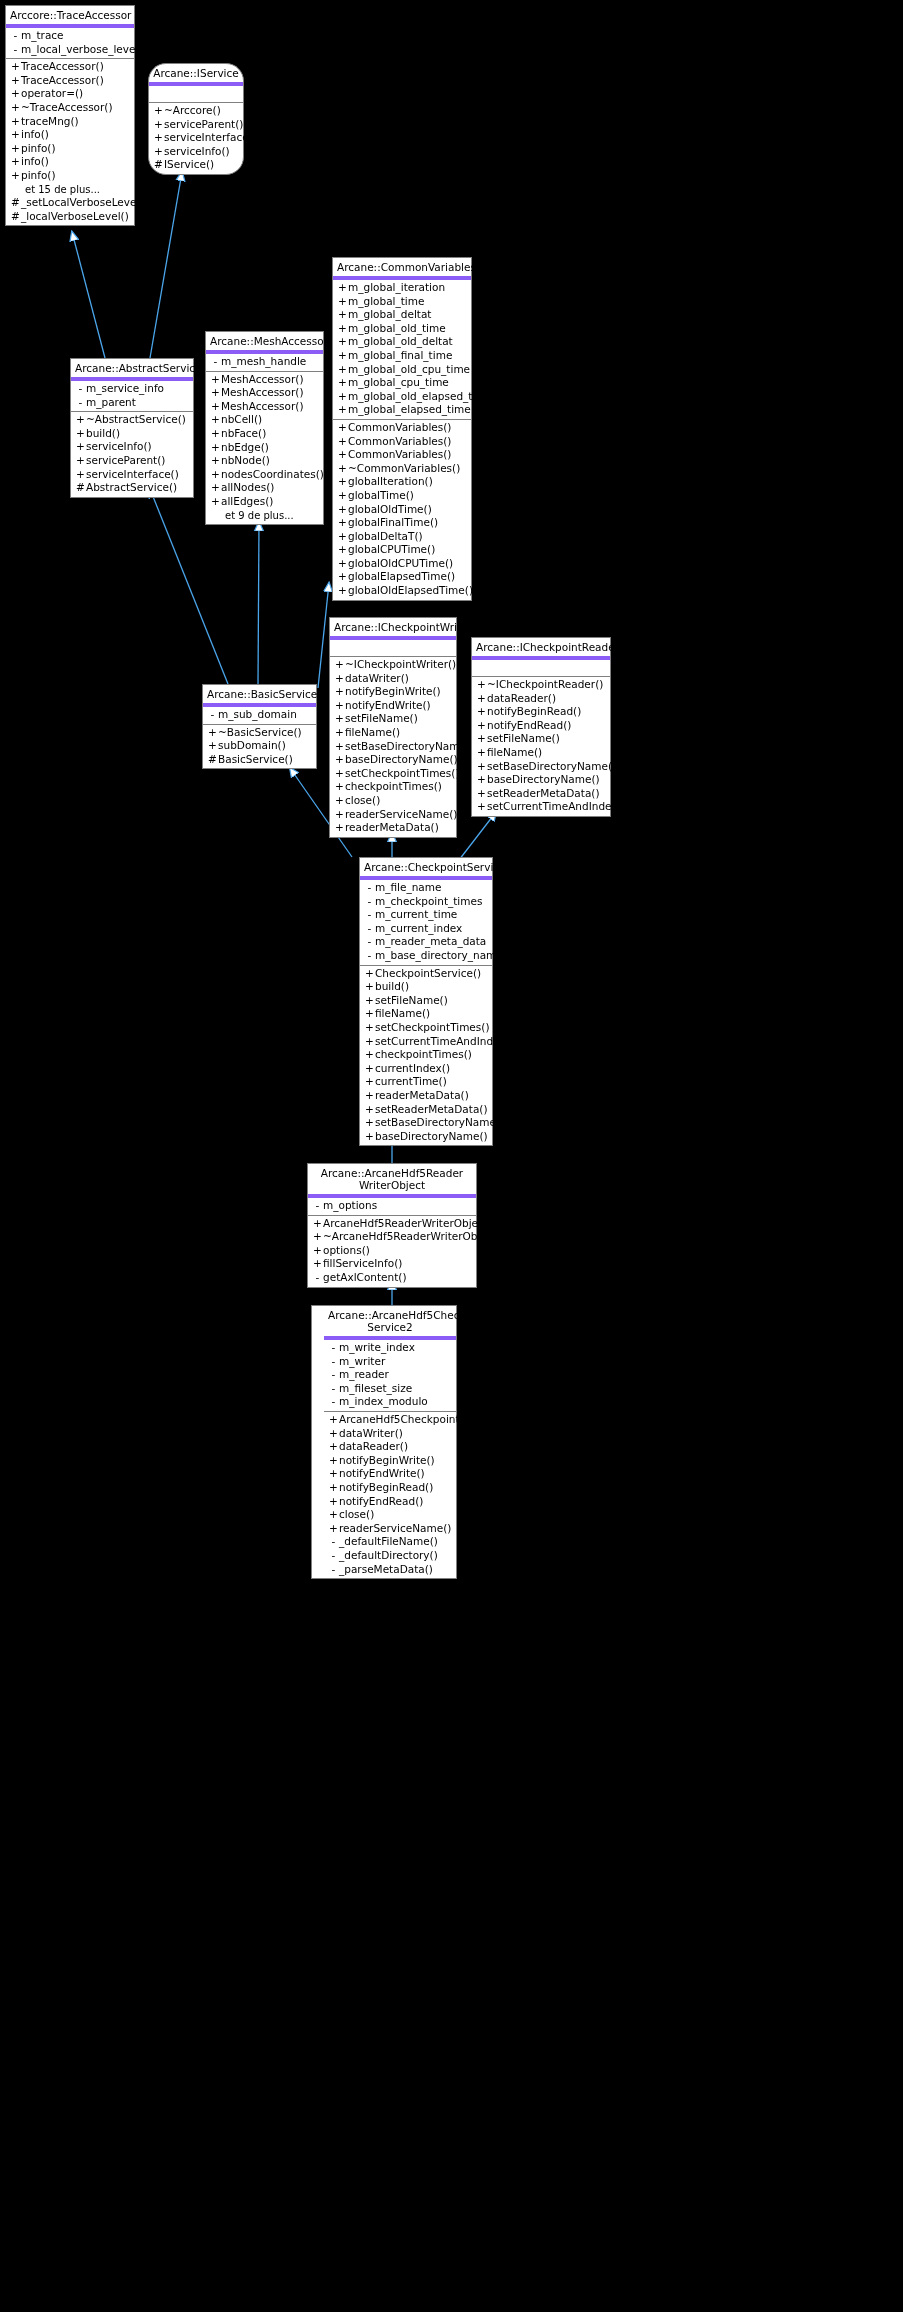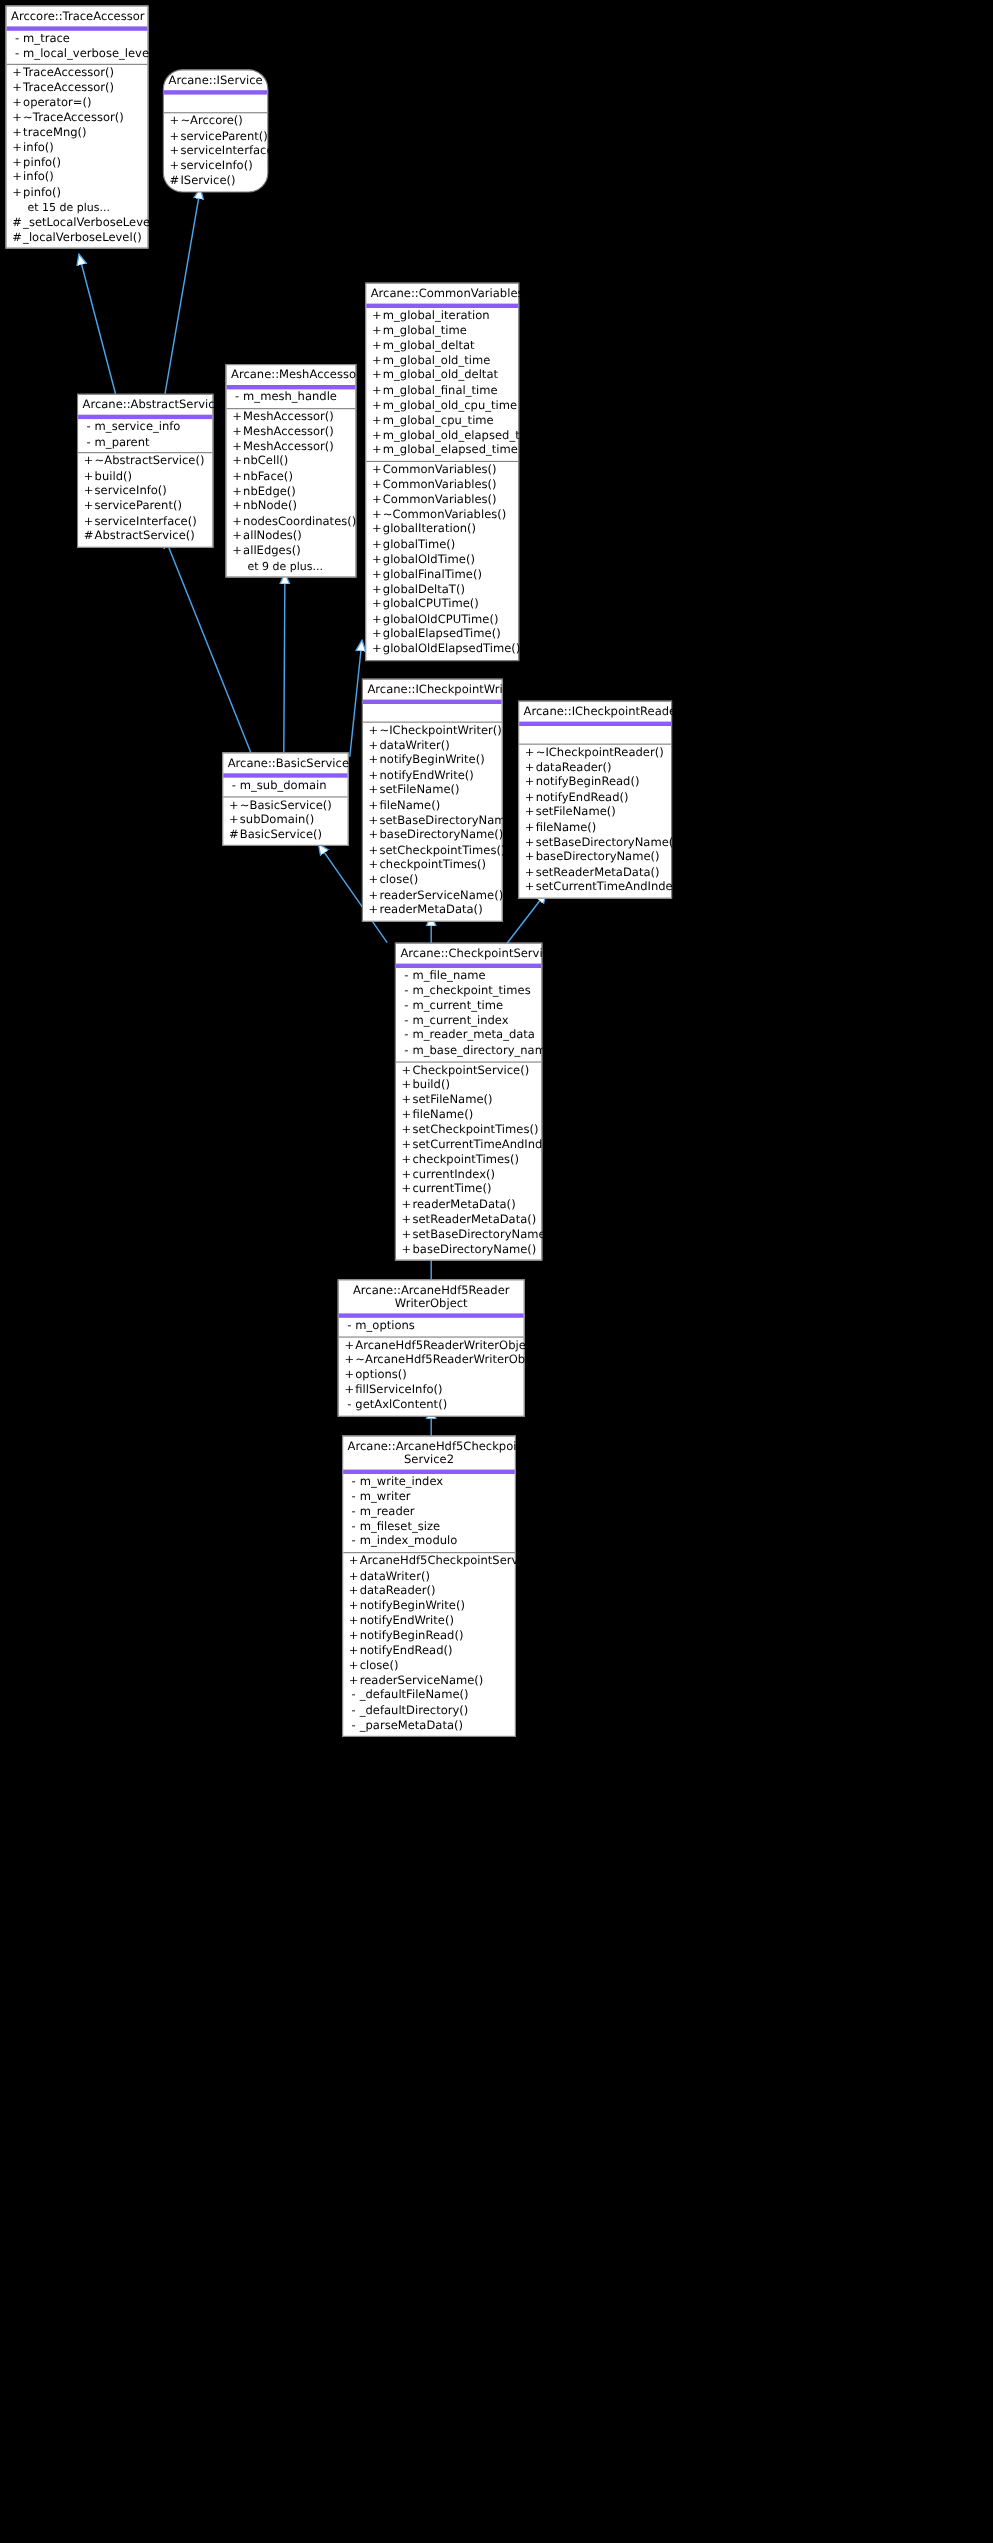--- a/index.html
+++ b/index.html
@@ -550,21 +550,21 @@
         <div class="row">
           <span class="vis">+</span>
           <span class="nm">fillServiceInfo()</span>
         </div>
         <div class="row">
           <span class="vis">-</span>
           <span class="nm">getAxlContent()</span>
         </div>
       </div>
     </div>
-    <div class="uml" style="left: 311px; top: 1305px; width: 158px;">
+    <div class="uml" style="left: 311px; top: 1305px; width: 146px; padding-left: 12px;">
       <div class="title"><span>Arcane::ArcaneHdf5Checkpoint</span><br><span>Service2</span></div>
       <div class="sec">
         <div class="row">
           <span class="vis">-</span>
           <span class="nm">m_write_index</span>
         </div>
         <div class="row">
           <span class="vis">-</span>
           <span class="nm">m_writer</span>
         </div>

